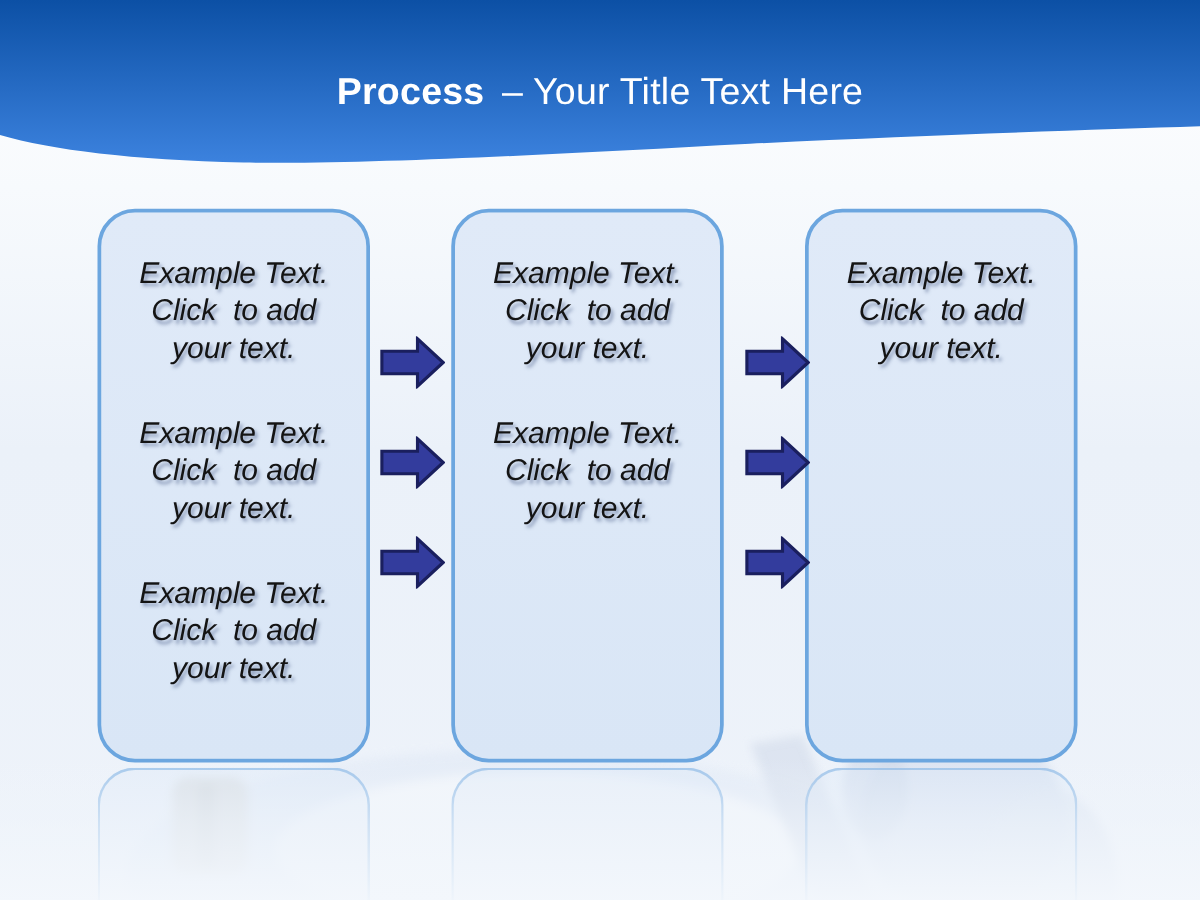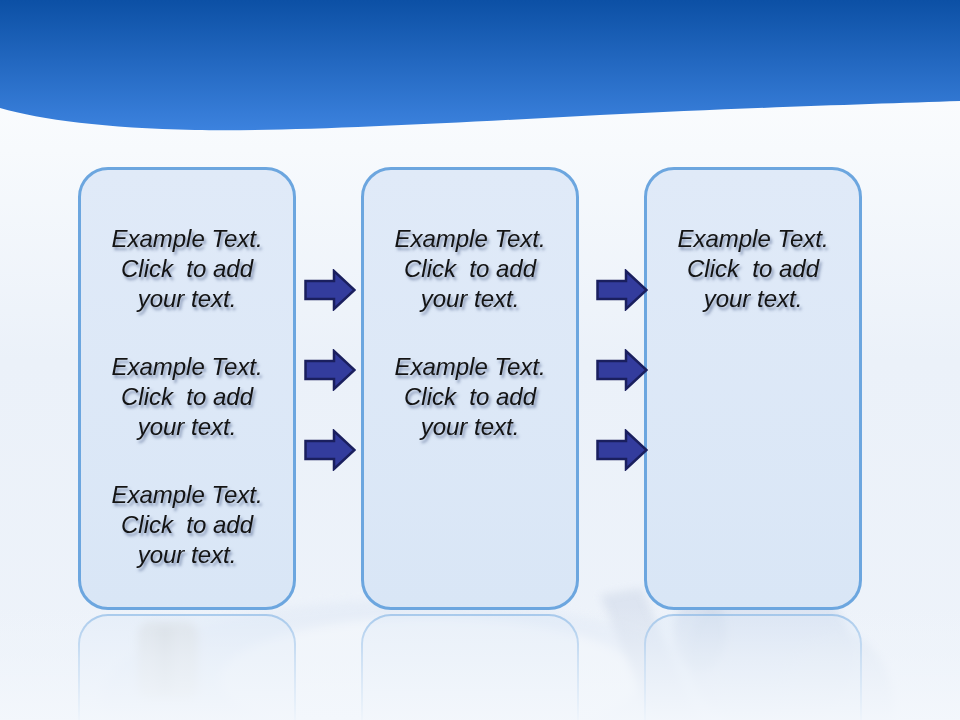--- a/index.html
+++ b/index.html
@@ -20,21 +20,21 @@
   .title .bold { font-weight:700; }
   .title .rest { font-weight:400; margin-left:14px; }
 
   
   .watermark { position:absolute; left:0; top:540px; z-index:1; filter:blur(4px); opacity:.65; }
 
   
   .box {
     position:absolute; top:167px; width:218px; height:443px; z-index:4;
     background:linear-gradient(180deg,#e0eaf8 0%,#d9e6f6 100%);
-    border:3px solid #6ca6df; border-radius:30px; padding-top:54px;
+    border:3px solid #6ca6df; border-radius:30px; padding-top:34px;
   }
   .box.b1 { left:78px; } .box.b2 { left:361px; } .box.b3 { left:644px; }
   .para {
     margin-bottom:38px; text-align:center; font-style:italic;
     font-size:24px; line-height:30px; color:#141414;
     text-shadow:2px 3px 3px rgba(60,80,125,.55);
   }
   .line { display:block; white-space:pre-wrap; }
 
   
@@ -80,20 +80,23 @@
   <svg class="header-wave" width="960" height="150" viewBox="0 0 960 150">
     <defs>
       <linearGradient id="hdr" x1="0" y1="0" x2="0" y2="1">
         <stop offset="0" stop-color="#0C50A5"></stop>
         <stop offset="1" stop-color="#3C82DE"></stop>
       </linearGradient>
     </defs>
     <path d="M0 0 H960 V101 C 870 104, 740 108, 600 115 C 450 123, 290 132, 195 130 C 105 128, 42 120, 0 108 Z" fill="url(#hdr)"></path>
   </svg>
 
+  <div class="title">
+    <span class="bold">Process</span><span class="rest">– Your Title Text Here</span>
+  </div>
 
   <div class="box b1">
     <div class="para">
       <span class="line">Example Text.</span>
       <span class="line">Click  to add</span>
       <span class="line">your text.</span>
     </div>
     <div class="para">
       <span class="line">Example Text.</span>
       <span class="line">Click  to add</span>

